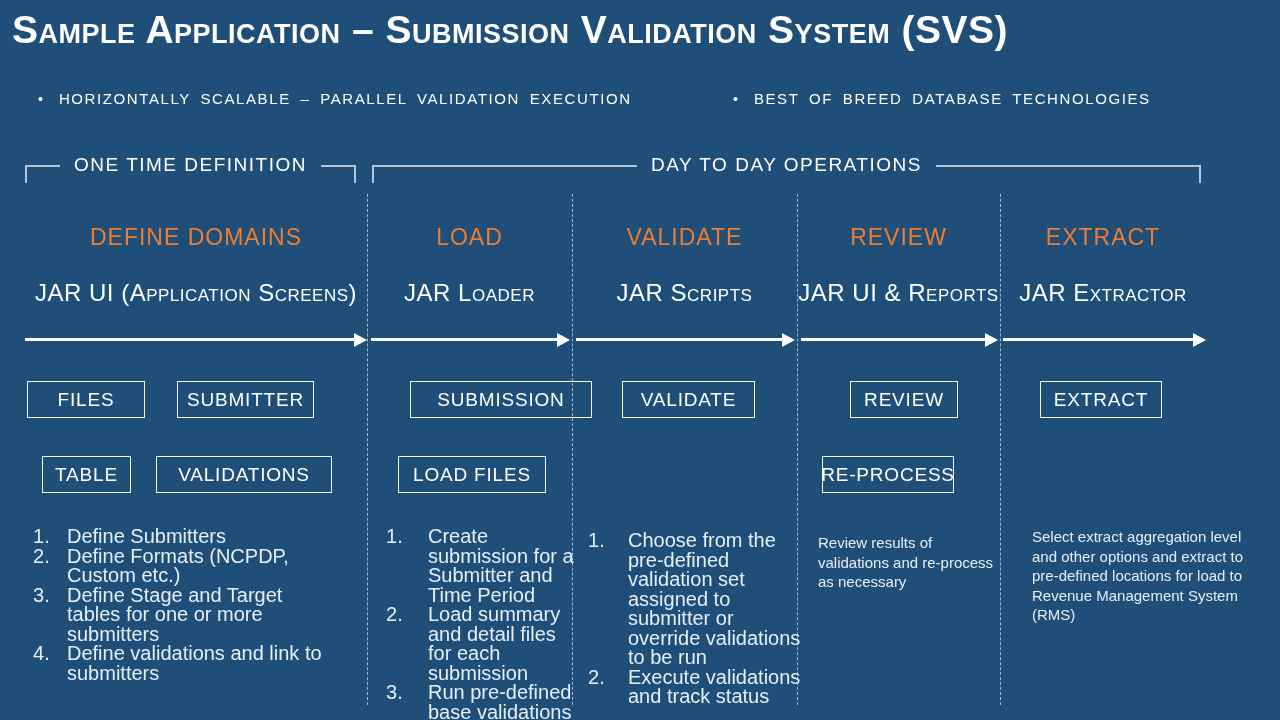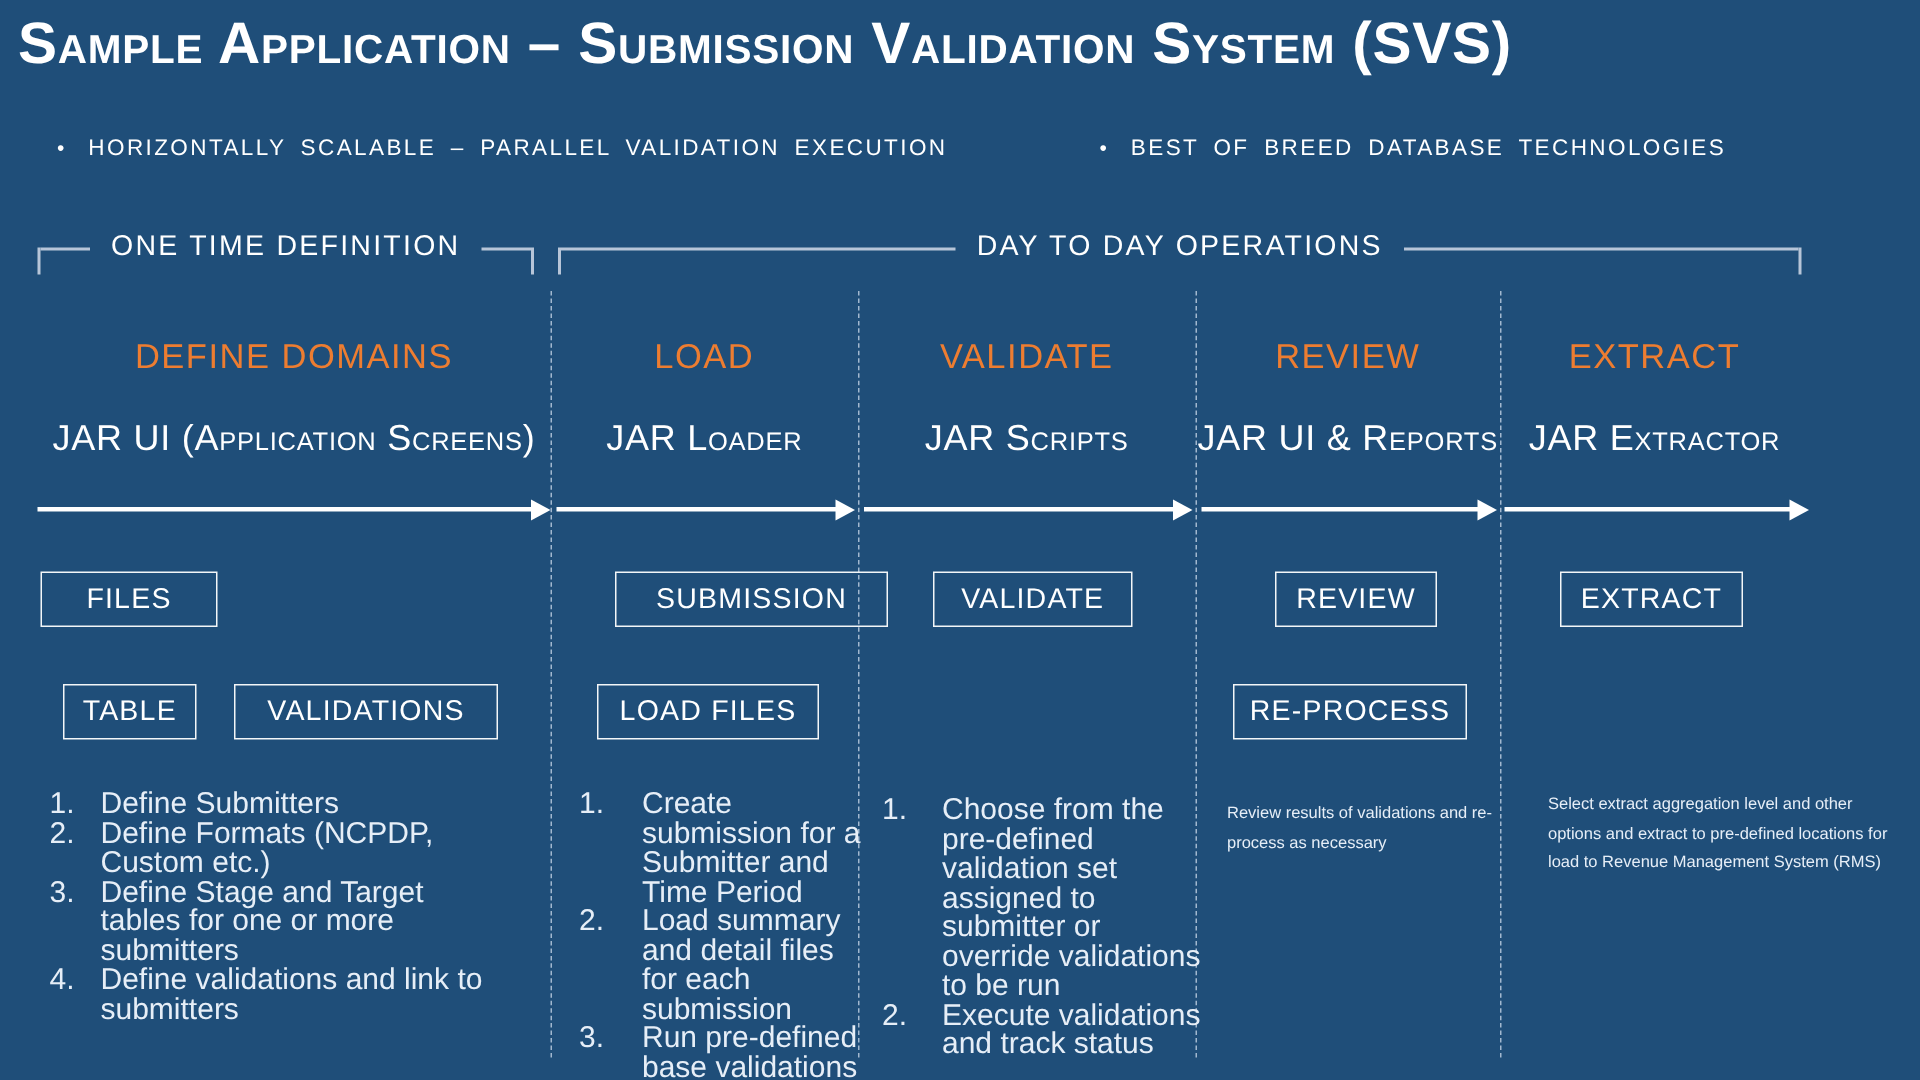--- a/index.html
+++ b/index.html
@@ -76,34 +76,34 @@
   }
   .b-format{left:27px;top:381px;width:118px}
   .b-submitter{left:177px;top:381px;width:137px}
   .b-submission{left:410px;top:381px;width:182px}
   .b-validate{left:622px;top:381px;width:133px}
   .b-review{left:850px;top:381px;width:108px}
   .b-extract{left:1040px;top:381px;width:122px}
   .b-table{left:42px;top:456px;width:89px}
   .b-validations{left:156px;top:456px;width:176px}
   .b-loadfiles{left:398px;top:456px;width:148px}
-  .b-reprocess{left:822px;top:456px;width:156px}
+  .b-reprocess{left:822px;top:456px;width:132px}
 
   .steps{position:absolute;list-style:none;counter-reset:s;
     font-size:20px;line-height:19.5px;color:var(--body-text)}
   .steps li{counter-increment:s;position:relative;margin:0}
   .steps li::before{content:counter(s) ".";position:absolute;left:0;top:0}
   .steps-1{left:33px;top:527px;width:300px}
   .steps-1 li{padding-left:34px}
   .steps-2{left:386px;top:527px;width:196px}
   .steps-2 li{padding-left:42px}
   .steps-3{left:588px;top:531px;width:214px}
   .steps-3 li{padding-left:40px}
 
-  .note{position:absolute;font-size:11px;line-height:19.5px;color:var(--body-text)}
+  .note{position:absolute;font-size:15px;line-height:19.5px;color:var(--body-text)}
   .note-4{left:818px;top:533px;width:178px}
   .note-5{left:1032px;top:527px;width:230px}
 </style>
 </head>
 <body>
 
 <div class="slide">
 
   <h1 class="title">Sample Application – Submission Validation System (SVS)</h1>
 
@@ -163,20 +163,21 @@
   <div class="arrow ar4">
       <span class="shaft"></span>
       <span class="head"></span>
     </div>
   <div class="arrow ar5">
       <span class="shaft"></span>
       <span class="head"></span>
     </div>
 
   <div class="pbox b-format">FILES</div>
+  <div class="pbox b-submitter">SUBMITTER</div>
   <div class="pbox b-table">TABLE</div>
   <div class="pbox b-validations">VALIDATIONS</div>
   <div class="pbox b-submission">SUBMISSION</div>
   <div class="pbox b-loadfiles">LOAD FILES</div>
   <div class="pbox b-validate">VALIDATE</div>
   <div class="pbox b-review">REVIEW</div>
   <div class="pbox b-reprocess">RE-PROCESS</div>
   <div class="pbox b-extract">EXTRACT</div>
 
   <ol class="steps steps-1">

